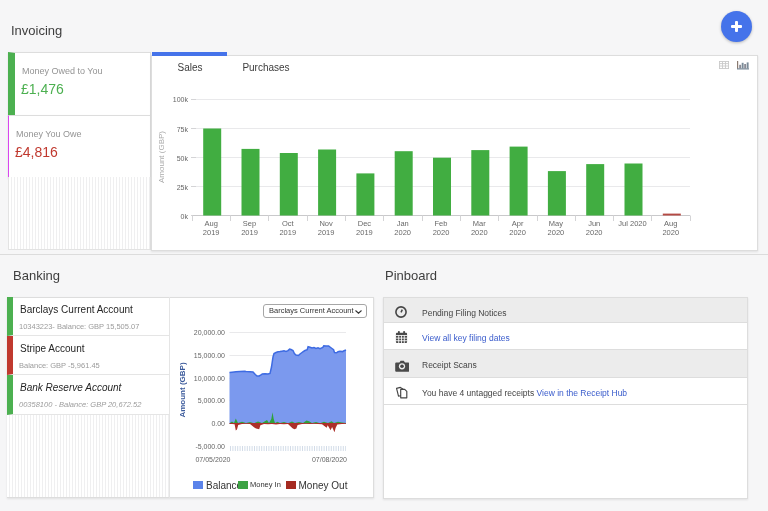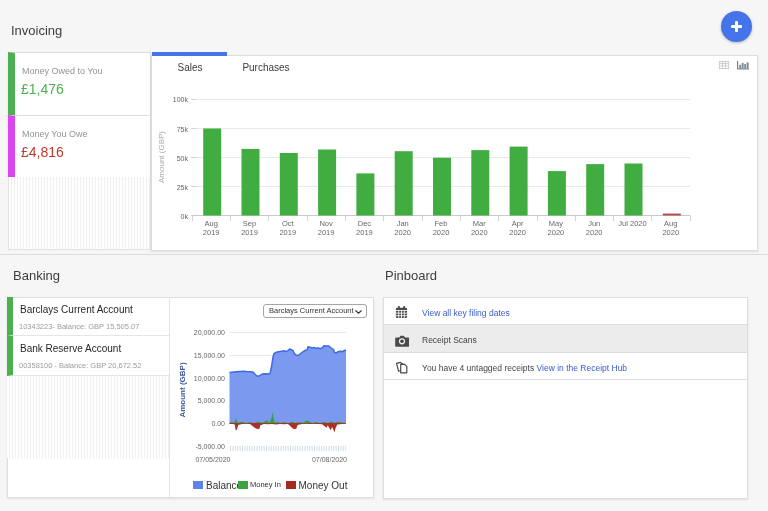--- a/index.html
+++ b/index.html
@@ -17,21 +17,21 @@
 
 <div class="abs" style="left:721px; top:11px; width:31px; height:31px; border-radius:50%; background:#4573ea; box-shadow:0 1px 3px rgba(0,0,0,0.25);">
   <div class="abs" style="left:14px; top:10px; width:3px; height:11px; background:#fff; border-radius:1px;"></div>
   <div class="abs" style="left:10px; top:14px; width:11px; height:3px; background:#fff; border-radius:1px;"></div>
 </div>
 
 <div class="abs card" style="left:8px; top:52px; width:143px; height:64px; border-left:7px solid #4cb050;padding-left:8px;">
   <div class="abs" style="left:7px; top:13px; font-size:9px; color:#949494; white-space:nowrap;">Money Owed to You</div>
   <div class="abs" style="left:6px; top:28px; font-size:14px; color:#4cb050;">£1,476</div>
 </div>
-<div class="abs card" style="left:8px; top:115px; width:143px; height:63px; border-left:7px solid #d946ef;">
+<div class="abs card" style="left:8px; top:115px; width:143px; height:63px; border-left:1px solid #d946ef;">
   <div class="abs" style="left:7px; top:13px; font-size:9px; color:#949494; white-space:nowrap;">Money You Owe</div>
   <div class="abs" style="left:6px; top:28px; font-size:14px; color:#c0392f;">£4,816</div>
 </div>
 <div class="abs stripes" style="left:8px; top:177px; width:143px; height:73px; border:1px solid #e3e3e3; border-top:none;"></div>
 
 <div class="abs card" style="left:151px; top:55px; width:607px; height:196px;"></div>
 <div class="abs" style="left:152px; top:52px; width:75px; height:4px; background:#4573ea;"></div>
 <div class="abs" style="left:152px; top:62px; width:76px; text-align:center; font-size:10px; color:#3c3c3c;">Sales</div>
 <div class="abs" style="left:228px; top:62px; width:76px; text-align:center; font-size:10px; color:#3c3c3c;">Purchases</div>
 
@@ -147,21 +147,25 @@
 
 <div class="abs sect-title" style="left:13px; top:268px;">Banking</div>
 
 <div class="abs card" style="left:7px; top:297px; width:367px; height:201px;"></div>
 
 <div class="abs" style="left:7px; top:297px; width:163px; height:201px; border-right:1px solid #e5e5e5;">
   <div style="position:relative; height:39px; border-bottom:1px solid #e5e5e5; border-left:6px solid #4cb050;">
     <div class="abs" style="left:7px; top:7px; font-size:10px; color:#262626; white-space:nowrap;">Barclays Current Account</div>
     <div class="abs" style="left:6px; top:25px; font-size:7.5px; color:#9b9b9b; white-space:nowrap;">10343223- Balance: GBP 15,505.07</div>
   </div>
-  <div style="position:relative; height:40px; border-bottom:1px solid #e5e5e5; border-left:6px solid #4cb050;">
+  <div style="position:relative; height:39px; border-bottom:1px solid #e5e5e5; border-left:6px solid #c0392f;">
+    <div class="abs" style="left:7px; top:7px; font-size:10px; color:#262626; white-space:nowrap;">Stripe Account</div>
+    <div class="abs" style="left:6px; top:25px; font-size:7.5px; color:#9b9b9b; white-space:nowrap;">Balance: GBP -5,961.45</div>
+  </div>
+  <div style="position:relative; height:40px; border-bottom:1px solid #e5e5e5; border-left:6px solid #4cb050;font-style:italic;">
     <div class="abs" style="left:7px; top:7px; font-size:10px; color:#262626; white-space:nowrap;">Bank Reserve Account</div>
     <div class="abs" style="left:6px; top:25px; font-size:7.5px; color:#9b9b9b; white-space:nowrap;">00358100 - Balance: GBP 20,672.52</div>
   </div>
   <div class="stripes" style="height:82px;"></div>
 </div>
 
 <div class="abs" style="left:263px; top:304px; width:104px; height:14px; background:#fff; border:1px solid #a6a6a6; border-radius:3px; font-size:7.5px; color:#333; line-height:12.5px; padding-left:5px; white-space:nowrap;">Barclays Current Account<svg style="position:absolute; right:4px; top:5px;" width="7" height="4" viewBox="0 0 7 4">
       <polyline points="0.5,0.5 3.5,3.2 6.5,0.5" fill="none" stroke="#333" stroke-width="1.1"></polyline>
     </svg></div>
 
@@ -204,20 +208,27 @@
 <div class="abs" style="left:192.7px; top:480.6px; width:10px; height:8.6px; background:#5b83ea;"></div>
 <div class="abs" style="left:206px; top:480px; font-size:10px; color:#333;">Balance</div>
 <div class="abs" style="left:237.5px; top:480.6px; width:10px; height:8.6px; background:#3da344;"></div>
 <div class="abs" style="left:250px; top:480px; font-size:7.5px; color:#333;">Money In</div>
 <div class="abs" style="left:286px; top:480.6px; width:10px; height:8.6px; background:#a52a21;"></div>
 <div class="abs" style="left:298.5px; top:480px; font-size:10px; color:#333;">Money Out</div>
 
 <div class="abs sect-title" style="left:385px; top:268px;">Pinboard</div>
 
 <div class="abs card" style="left:383px; top:297px; width:365px; height:202px;">
+  <div style="position:relative; height:25px; background:#ececec; border-bottom:1px solid #ddd;">
+    <svg style="position:absolute; left:11px; top:8px;" width="12" height="12" viewBox="0 0 12 12">
+      <circle cx="6" cy="6" r="5.1" fill="none" stroke="#454545" stroke-width="1.6"></circle>
+      <line x1="6" y1="6.4" x2="7.3" y2="3.6" stroke="#454545" stroke-width="1.5"></line>
+    </svg>
+    <div class="abs" style="left:38px; top:9.5px; font-size:8.5px; color:#444;">Pending Filing Notices</div>
+  </div>
   <div style="position:relative; height:27px; border-bottom:1px solid #ddd;">
     <svg style="position:absolute; left:11px; top:7px;" width="13" height="14" viewBox="0 0 14 14">
       <rect x="1" y="2.5" width="12" height="11" rx="1" fill="#4a4a4a"></rect>
       <rect x="3.2" y="0.5" width="2" height="3.4" rx="0.8" fill="#4a4a4a"></rect>
       <rect x="8.8" y="0.5" width="2" height="3.4" rx="0.8" fill="#4a4a4a"></rect>
       <g stroke="#fff" stroke-width="0.9">
         <line x1="1" y1="5.4" x2="13" y2="5.4"></line>
         <line x1="1" y1="8.2" x2="13" y2="8.2"></line>
         <line x1="1" y1="11" x2="13" y2="11"></line>
         <line x1="4" y1="5.4" x2="4" y2="13.5"></line>

